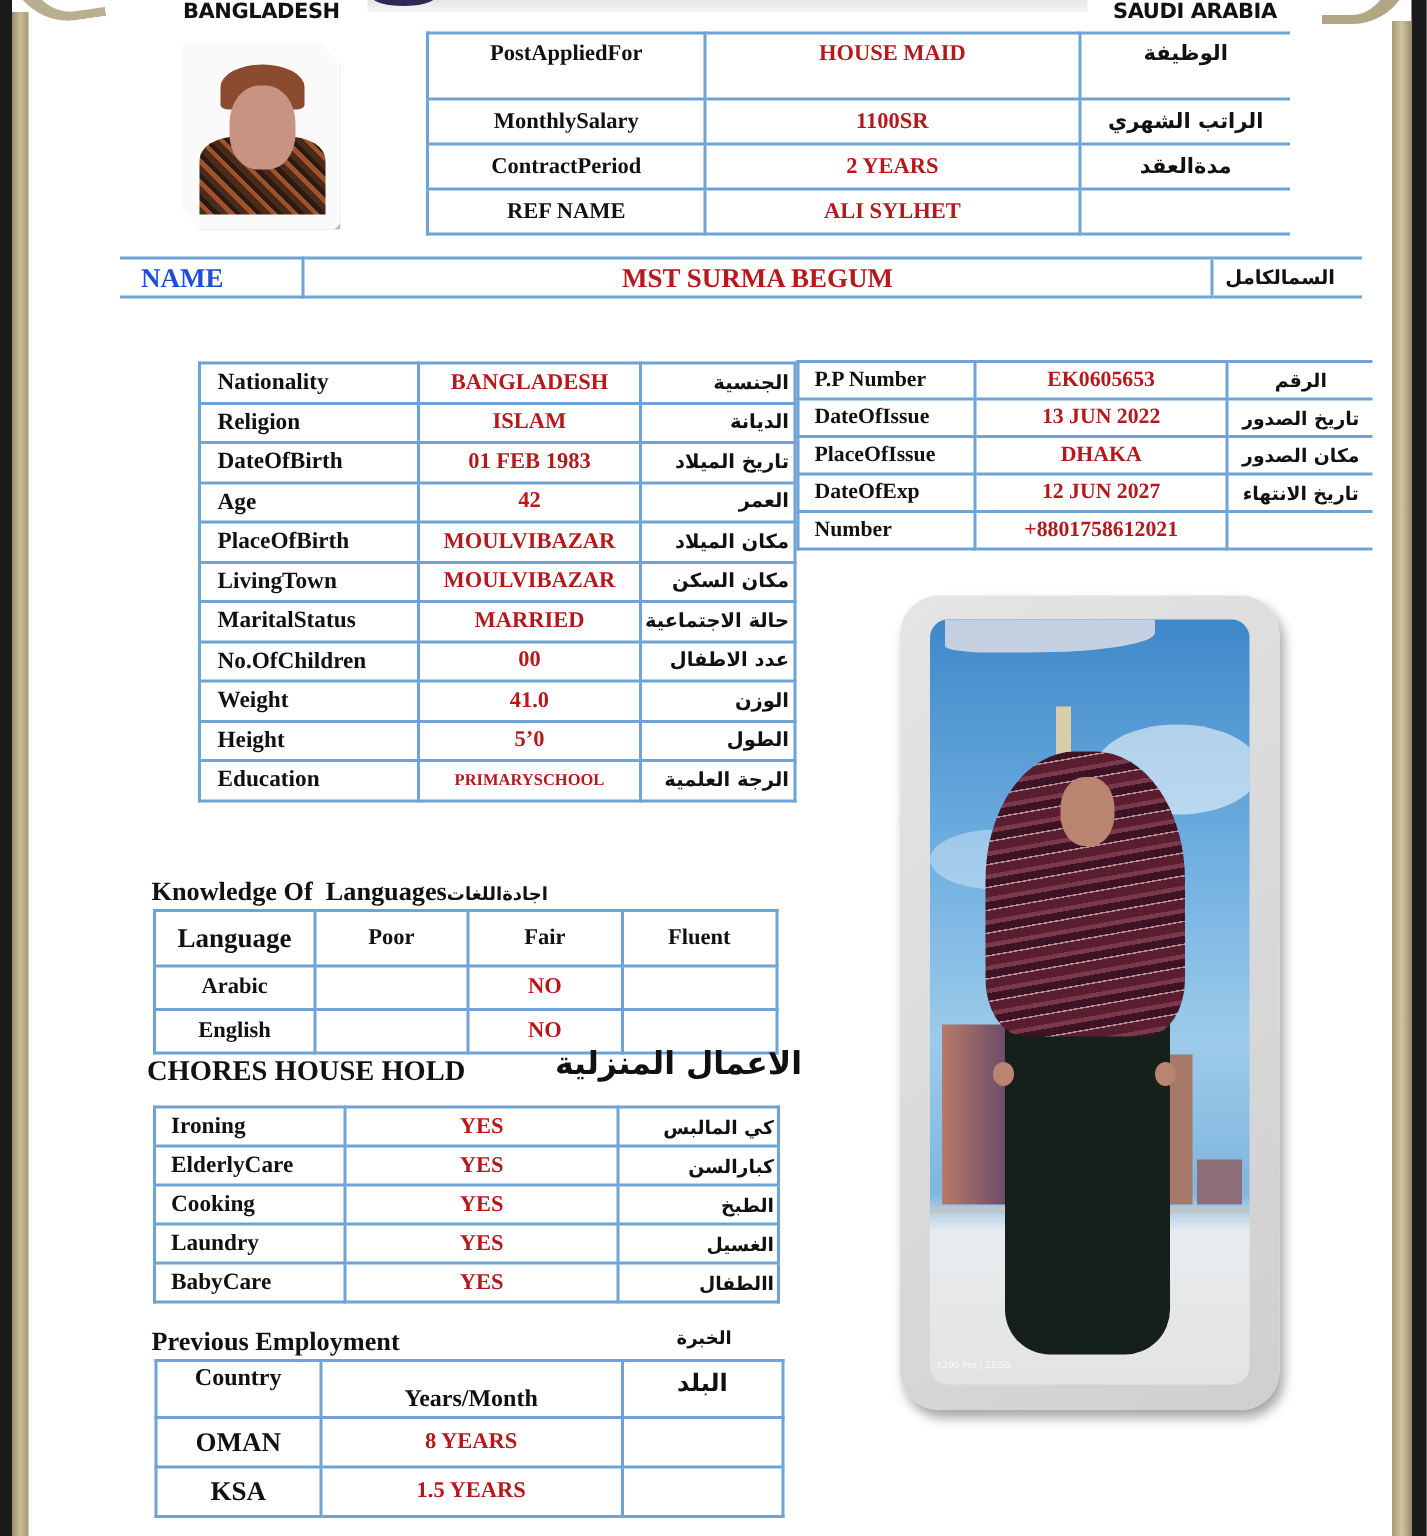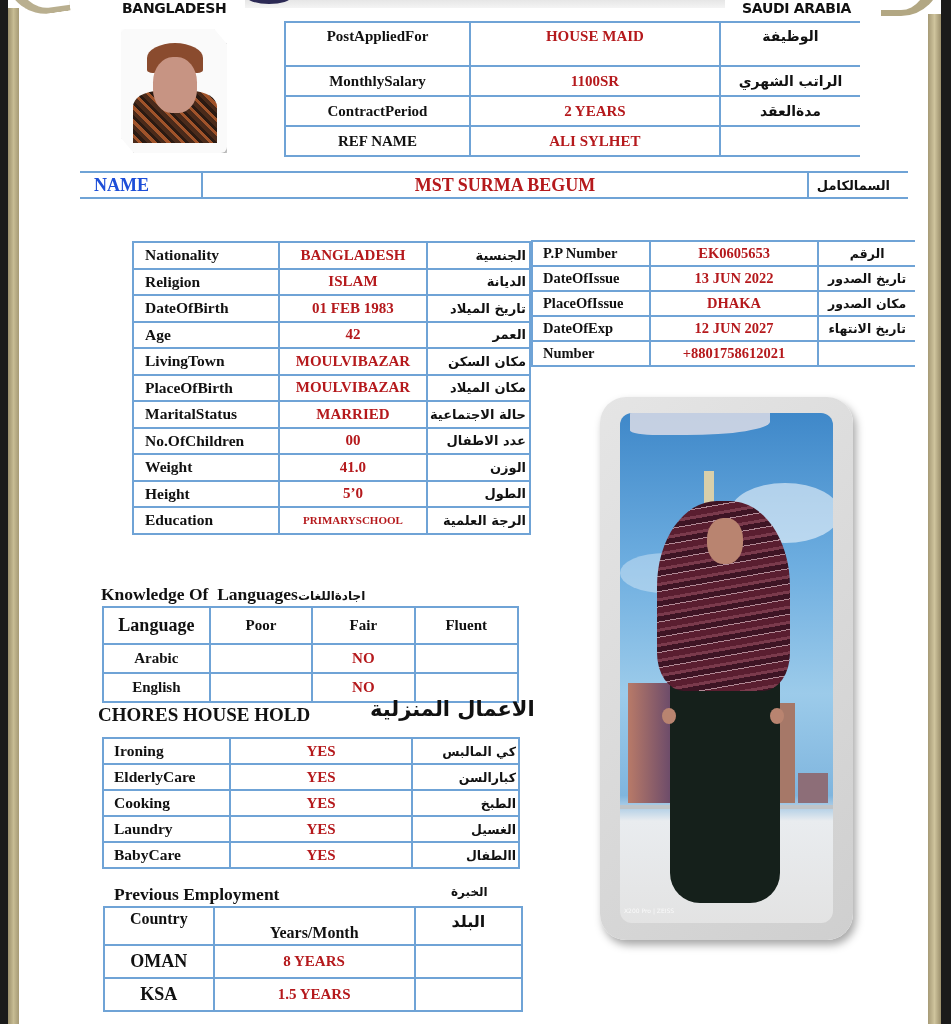--- a/index.html
+++ b/index.html
@@ -104,21 +104,21 @@
   .pp td.lbl { width: 118px; padding-left: 10px; }
   .pp td.val { width: 169px; }
   .pp td.ar { width: 97px; border-right: none; text-align: center; font-size: 12.5px; font-weight: bold; }
 
   .section-title {
     position: absolute; font-weight: bold; color: #111;
   }
   .details-title { left: 101px; top: 544px; font-size: 17px; }
   .lang-title { left: 101px; top: 584px; font-size: 17.5px; }
   .chores-title { left: 98px; top: 704px; font-size: 19px; }
-  .prev-title { left: 114px; top: 884px; font-size: 17.5px; }
+  .prev-title { left: 101px; top: 884px; font-size: 17.5px; }
   .ar-inline { font-family: "DejaVu Sans", sans-serif; font-size: 12px; font-weight: bold; }
   .chores-ar {
     position: absolute; left: 370px; top: 697px; font-family: "DejaVu Sans", sans-serif;
     font-size: 21px; font-weight: bold; direction: rtl;
   }
   .prev-ar {
     position: absolute; left: 451px; top: 885px; font-family: "DejaVu Sans", sans-serif;
     font-size: 12px; font-weight: bold;
   }
 
@@ -259,28 +259,28 @@
           <td class="lbl">DateOfBirth</td>
           <td class="val">01 FEB 1983</td>
           <td class="ar">تاريخ الميلاد</td>
         </tr>
     <tr>
           <td class="lbl">Age</td>
           <td class="val">42</td>
           <td class="ar">العمر</td>
         </tr>
     <tr>
+          <td class="lbl">PlaceOfBirth</td>
+          <td class="val">MOULVIBAZAR</td>
+          <td class="ar">مكان الميلاد</td>
+        </tr>
+    <tr>
           <td class="lbl">LivingTown</td>
           <td class="val">MOULVIBAZAR</td>
           <td class="ar">مكان السكن</td>
-        </tr>
-    <tr>
-          <td class="lbl">PlaceOfBirth</td>
-          <td class="val">MOULVIBAZAR</td>
-          <td class="ar">مكان الميلاد</td>
         </tr>
     <tr>
           <td class="lbl">MaritalStatus</td>
           <td class="val">MARRIED</td>
           <td class="ar">حالة الاجتماعية</td>
         </tr>
     <tr>
           <td class="lbl">No.OfChildren</td>
           <td class="val">00</td>
           <td class="ar">عدد الاطفال</td>

